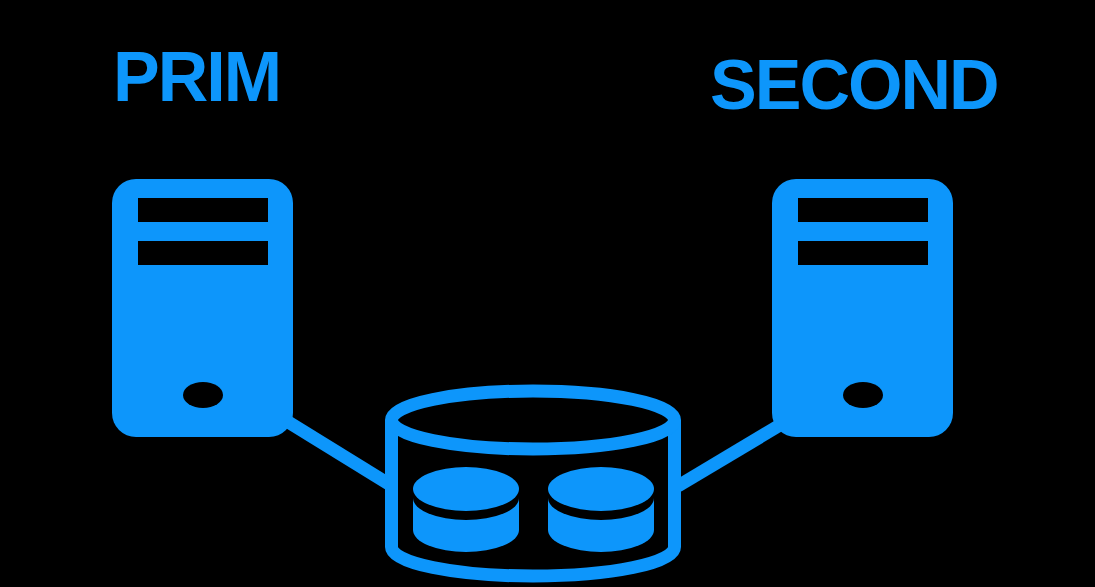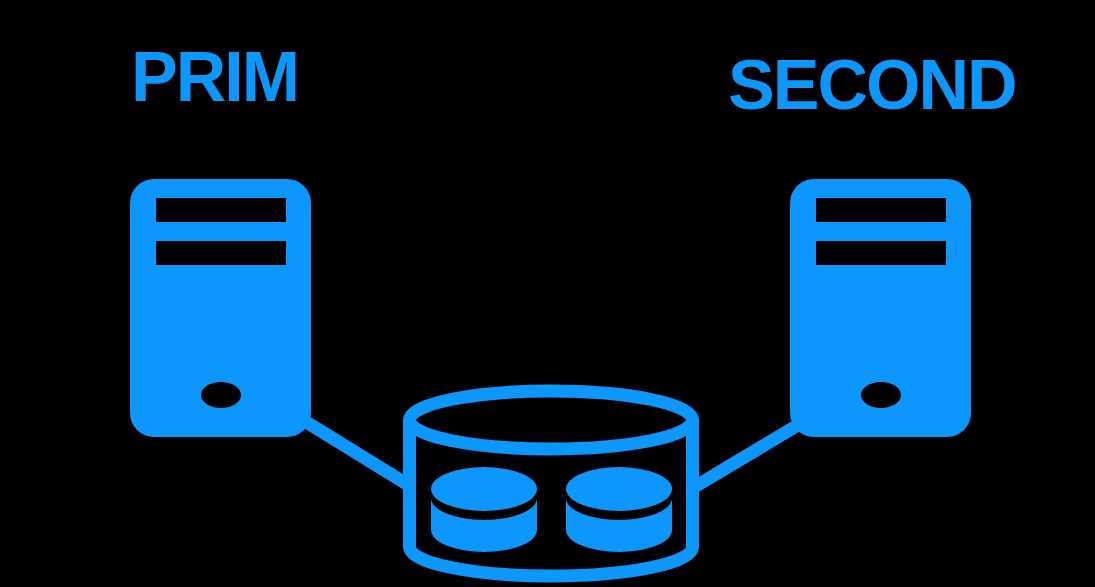--- a/index.html
+++ b/index.html
@@ -6,21 +6,21 @@
     --bg:#000000;
     --accent:#0D96FB;
   }
   html,body{margin:0;padding:0;}
   body{
     width:1095px;height:587px;
     background:var(--bg);
     overflow:hidden;
     font-family:"Liberation Sans", sans-serif;
   }
-  .stage{position:relative;width:960px;height:587px;padding-left:18px;}
+  .stage{position:relative;width:960px;height:587px;}
   svg{display:block;}
   .accent-fill{fill:var(--accent);}
   .bg-fill{fill:var(--bg);}
   .accent-stroke{stroke:var(--accent);}
   .node-label{
     font-family:"Liberation Sans", sans-serif;
     font-weight:bold;
     font-size:70px;
     letter-spacing:-2px;
     fill:var(--accent);

